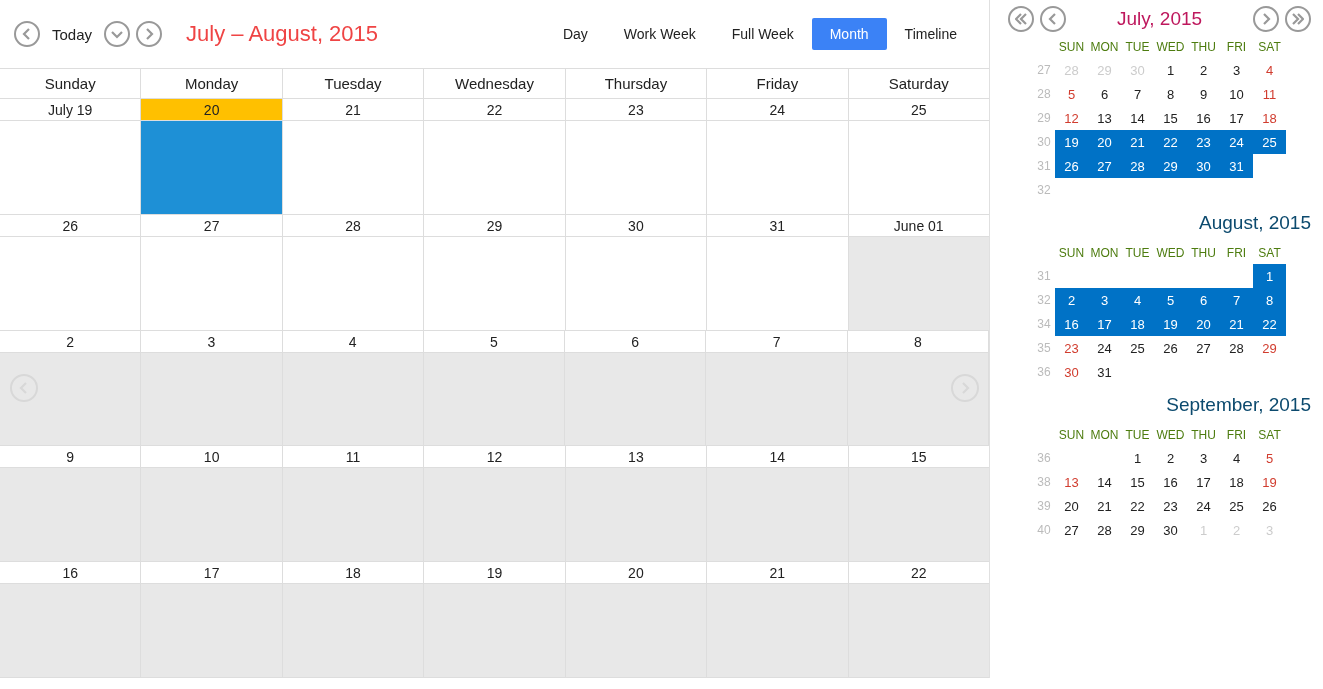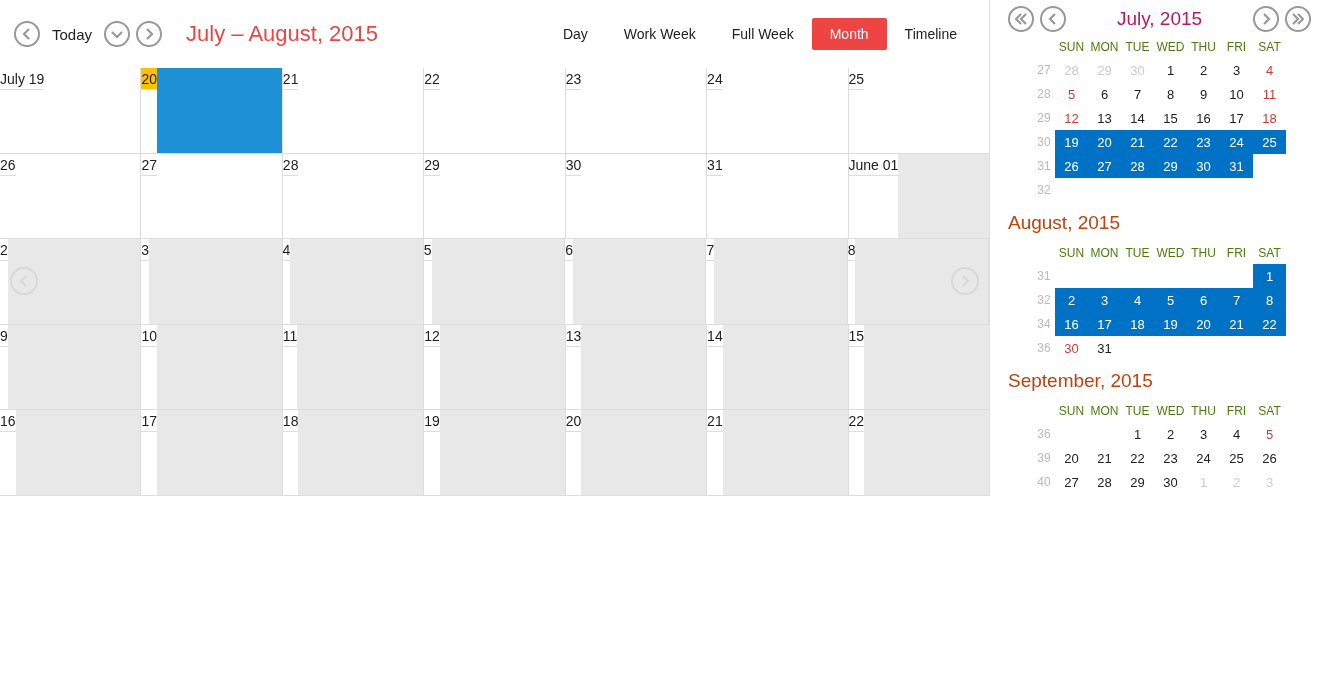--- a/index.html
+++ b/index.html
@@ -1,55 +1,55 @@
 <!DOCTYPE html>
 <html><head>
 <meta charset="utf-8">
 <style>
 html,body{margin:0;padding:0;font-family:"Segoe UI",Arial,sans-serif;font-size:13px;color:#222;background:#fff;width:1323px;height:689px;overflow:hidden}
 *{box-sizing:border-box}
-.root{display:flex;width:1323px;height:496px}
+.root{display:flex;width:1323px;height:678px}
 .main{flex:0 0 990px;display:flex;flex-direction:column;border-right:1px solid #e0e0e0}
 .side{flex:1;padding:6px 12px 0 18px;overflow:hidden;position:relative}
 
 
 .toolbar{display:flex;align-items:center;height:68px;padding:0 14px}
 .tb-left{display:flex;align-items:center;gap:6px}
 .icon-btn{width:26px;height:26px;border-radius:50%;border:2px solid #999;display:flex;align-items:center;justify-content:center;cursor:pointer;color:#999;background:#fff}
 .icon-btn svg{width:12px;height:12px;stroke:#999;stroke-width:2.2;fill:none}
 .today-lbl{font-size:15px;margin:0 6px;cursor:pointer}
 .range-title{font-size:22px;color:#ef4444;margin-left:18px}
 .tb-right{margin-left:auto;display:flex;align-items:flex-end}
 .view-tab{padding:8px 18px;font-size:14px;cursor:pointer;border-radius:2px}
-.view-tab.active{background:#ef4444;color:#fff}
+.view-tab.active{background:#3b82f6;color:#fff}
 
 
 .grid-head{display:flex;border-top:1px solid #ddd;border-bottom:1px solid #ddd}
 .grid-head>div{flex:1;text-align:center;padding:6px 0;font-size:15px;border-right:1px solid #ddd}
 .grid-head>div:last-child{border-right:none}
 .grid-body{flex:1;display:flex;flex-direction:column;position:relative}
 .week-row{flex:1;display:flex;border-bottom:1px solid #ddd;position:relative}
-.day-cell{flex:1;display:flex;flex-direction:row;border-right:1px solid #ddd;position:relative;cursor:pointer}
+.day-cell{flex:1;display:flex;flex-direction:column;border-right:1px solid #ddd;position:relative;cursor:pointer}
 .day-cell:last-child{border-right:none}
 .day-hdr{height:22px;line-height:22px;text-align:center;font-size:14px;border-bottom:1px solid #ddd;background:#fff;z-index:2}
 .day-body{flex:1}
 .shaded .day-body{background:#e8e8e8}
 .today-hdr{background:#ffc000}
 .today-body{background:#1e90d6}
 .ghost-nav{position:absolute;top:50%;transform:translateY(-50%);width:28px;height:28px;border-radius:50%;border:2px solid #d8d8d8;display:flex;align-items:center;justify-content:center;z-index:5}
 .ghost-nav svg{width:12px;height:12px;stroke:#d8d8d8;stroke-width:2.2;fill:none}
 .ghost-nav.left{left:10px}
 .ghost-nav.right{right:10px}
 
 
 .side-nav{display:flex;align-items:center;justify-content:center;gap:6px;margin-bottom:4px}
 .side-nav .spacer{flex:1}
 .side-title{font-size:19px;color:#be185d;text-align:center;white-space:nowrap}
 .mini{margin-bottom:10px}
-.mini-title{font-size:19px;color:#c2410c;text-align:left;margin:6px 0 8px}
+.mini-title{font-size:19px;color:#0c4a6e;text-align:right;margin:6px 0 8px}
 .mini table{border-collapse:collapse;margin:0 auto}
 .mini th{font-size:12px;font-weight:400;color:#4d7c0f;text-align:center;padding:4px 0;width:33px}
 .mini th.wn{width:22px}
 .mini td{font-size:13px;text-align:center;height:24px;width:33px;cursor:pointer}
 .mini td.wn{color:#bbb;font-size:12px;width:22px;cursor:default}
 .mini td.other{color:#ccc}
 .mini td.red{color:#d13c2e}
 .mini td.sel{background:#0072c6;color:#fff}
 </style>
 </head>
@@ -79,20 +79,29 @@
       </div>
       <div class="tb-right" id="view-tabs">
           <div class="view-tab">Day</div>
           <div class="view-tab">Work Week</div>
           <div class="view-tab">Full Week</div>
           <div class="view-tab active">Month</div>
           <div class="view-tab">Timeline</div>
         </div>
     </div>
 
+    <div class="grid-head" id="grid-head">
+        <div>Sunday</div>
+        <div>Monday</div>
+        <div>Tuesday</div>
+        <div>Wednesday</div>
+        <div>Thursday</div>
+        <div>Friday</div>
+        <div>Saturday</div>
+      </div>
     <div class="grid-body" id="grid-body">
         <div class="week-row">
           <div class="day-cell">
             <div class="day-hdr">July 19</div>
             <div class="day-body"></div>
           </div>
           <div class="day-cell">
             <div class="day-hdr today-hdr">20</div>
             <div class="day-body today-body"></div>
           </div>
@@ -395,20 +404,30 @@
                 <td class="wn">34</td>
                 <td class="sel">16</td>
                 <td class="sel">17</td>
                 <td class="sel">18</td>
                 <td class="sel">19</td>
                 <td class="sel">20</td>
                 <td class="sel">21</td>
                 <td class="sel">22</td>
               </tr>
               <tr>
+                <td class="wn">35</td>
+                <td class="red">23</td>
+                <td>24</td>
+                <td>25</td>
+                <td>26</td>
+                <td>27</td>
+                <td>28</td>
+                <td class="red">29</td>
+              </tr>
+              <tr>
                 <td class="wn">36</td>
                 <td class="red">30</td>
                 <td>31</td>
                 <td></td>
                 <td></td>
                 <td></td>
                 <td></td>
                 <td></td>
               </tr>
             </tbody>
@@ -434,20 +453,30 @@
                 <td class="wn">36</td>
                 <td></td>
                 <td></td>
                 <td>1</td>
                 <td>2</td>
                 <td>3</td>
                 <td>4</td>
                 <td class="red">5</td>
               </tr>
               <tr>
+                <td class="wn">38</td>
+                <td class="red">13</td>
+                <td>14</td>
+                <td>15</td>
+                <td>16</td>
+                <td>17</td>
+                <td>18</td>
+                <td class="red">19</td>
+              </tr>
+              <tr>
                 <td class="wn">39</td>
                 <td>20</td>
                 <td>21</td>
                 <td>22</td>
                 <td>23</td>
                 <td>24</td>
                 <td>25</td>
                 <td>26</td>
               </tr>
               <tr>

